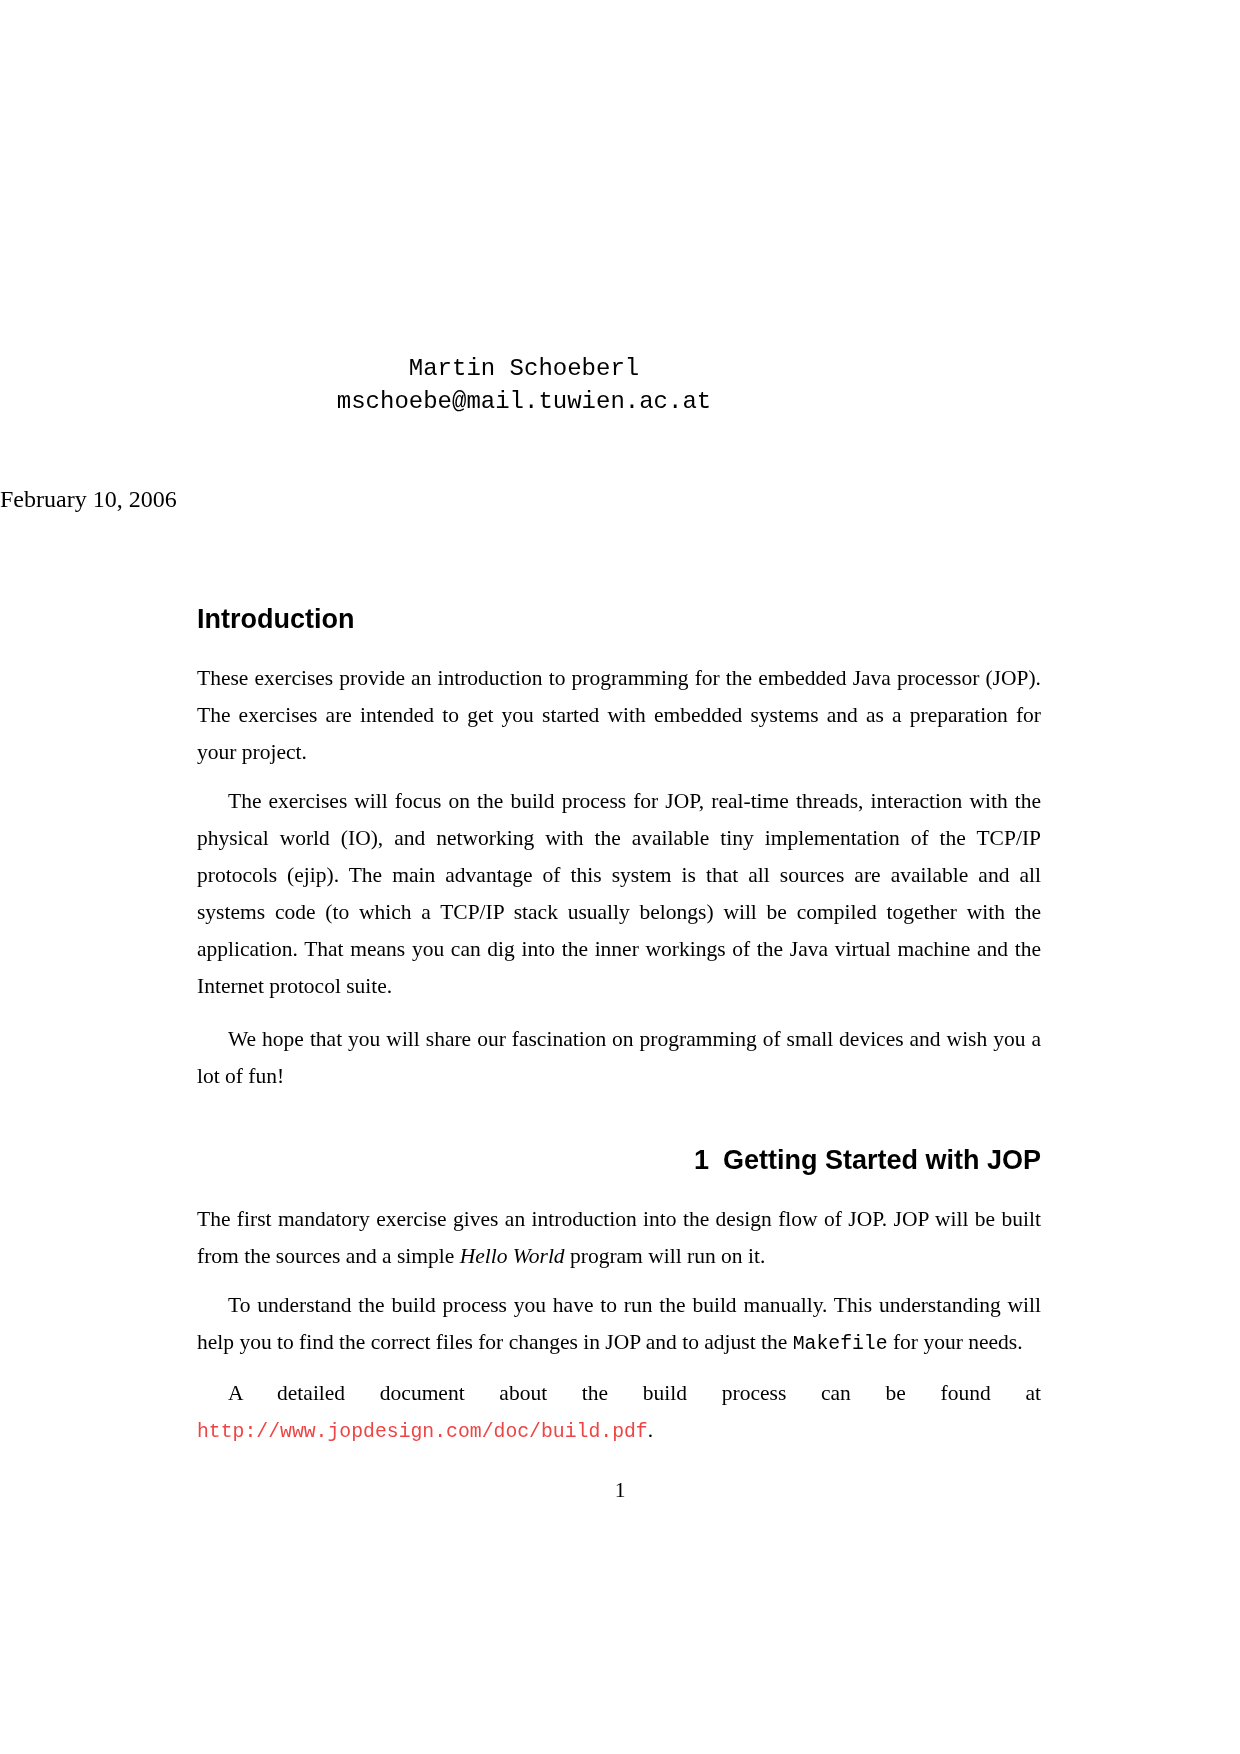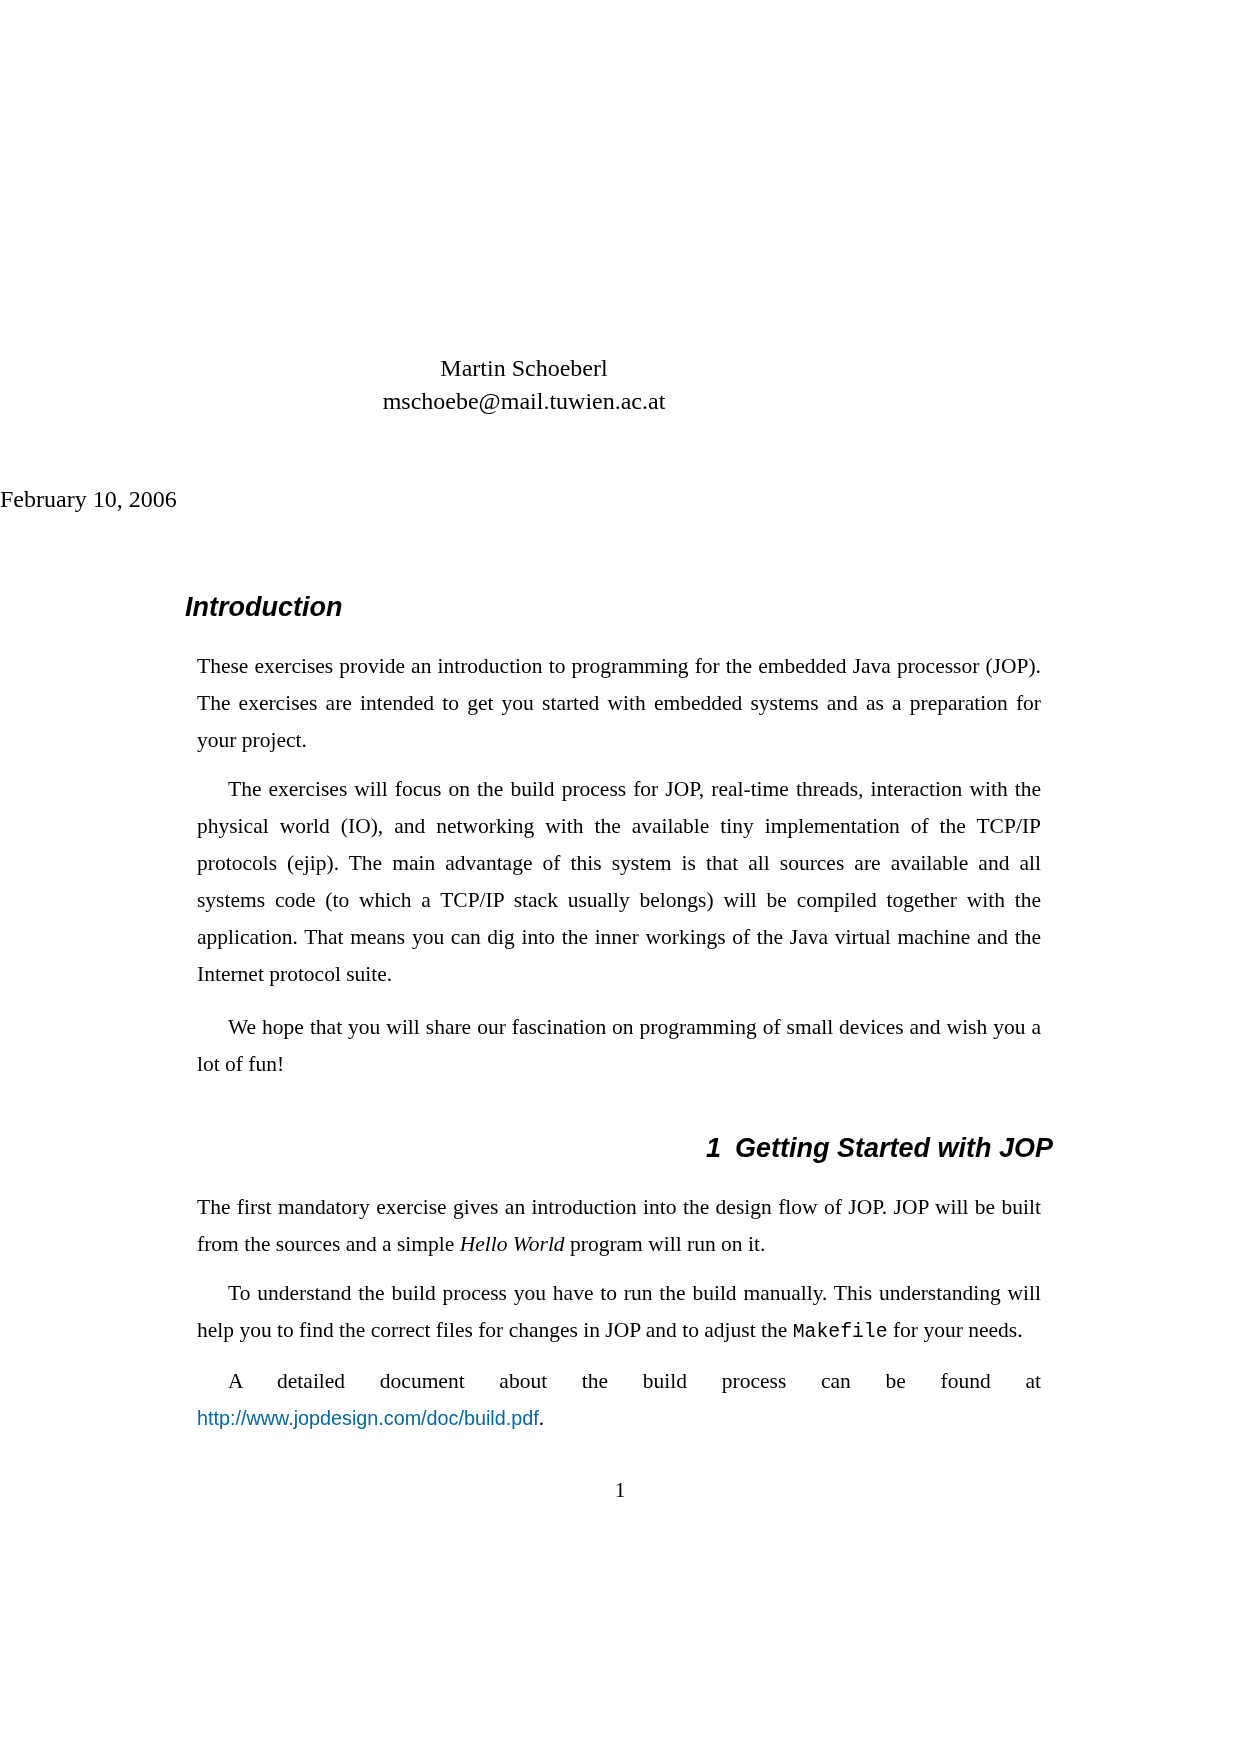--- a/index.html
+++ b/index.html
@@ -21,20 +21,21 @@
     font-size: 38px;
     line-height: 46px;
     letter-spacing: 0px;
   }
   .authors-row {
     position: absolute;
     top: 352px; left: 0; width: 1048px;
     display: flex;
     justify-content: center;
     gap: 120px;
+    font-family: Liberation Mono, monospace;
   }
   .author-col { text-align: center; }
   .author-name { font-size: 24px; line-height: 33px; }
   .author-email { font-size: 24px; line-height: 33px; }
   .date-line {
     position: absolute;
     top: 486px; left: 0; width: 1240px;
     text-align: left;
     font-size: 24px;
   }
@@ -42,22 +43,21 @@
     position: absolute;
     left: 185px;
     top: 592px;
     width: 868px;
   }
   .sect-heading {
     font-family: "Liberation Sans", sans-serif;
     font-weight: bold;
     font-size: 27px;
     line-height: 30px;
-    margin: 0;
-    font-style: italic;
+    margin: 12px;
   }
   .sect-heading .sect-num { margin-right: 14px; }
   .body-par {
     margin: 12px;
     font-size: 21.5px;
     line-height: 37px;
     text-align: justify;
   }
   .first-par { margin-top: 26px; }
   .indent { text-indent: 31px; }
@@ -67,23 +67,23 @@
     font-size: 21.5px;
     text-align: right;
   }
   .section-gap { margin-top: 50px; text-align: right; }
   .italic { font-style: italic; }
   .code {
     font-family: "Liberation Mono", monospace;
     font-size: 0.92em;
   }
   .url-link {
-    font-family: Liberation Sans, sans-serif;
+    font-family: Liberation Mono, monospace;
     font-size: 0.92em;
-    color: #0369a1;
+    color: #ef4444;
     text-decoration: none;
     overflow-wrap: anywhere;
   }
   .page-number {
     position: absolute;
     top: 1478px; left: 0; width: 1240px;
     text-align: center;
     font-size: 21.5px;
   }
 </style>

